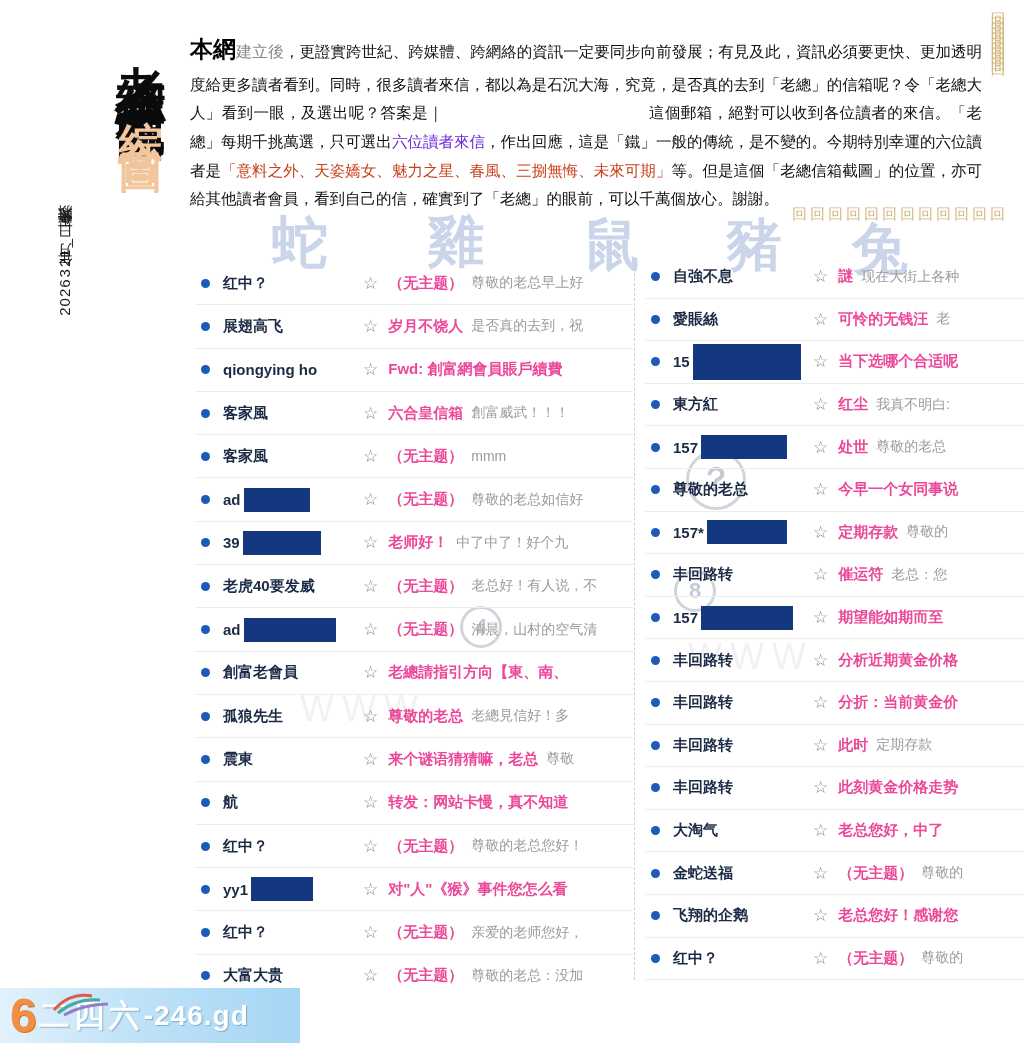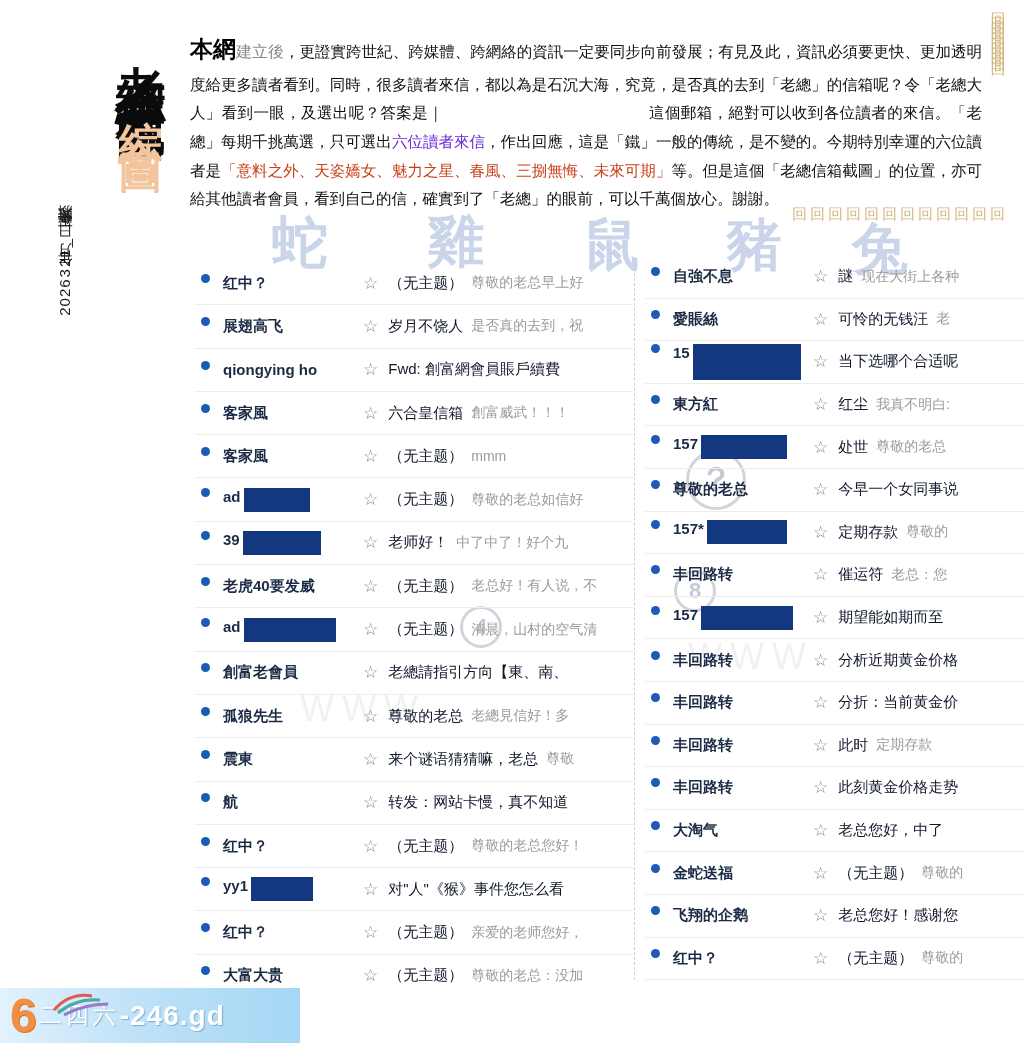--- a/index.html
+++ b/index.html
@@ -51,36 +51,36 @@
 
   
   .mailarea{position:absolute;left:190px;top:250px;width:834px;height:738px;overflow:hidden;}
   .divider{position:absolute;left:444px;top:8px;height:722px;border-left:1px dashed #d0d0d0;}
   .mcol{position:absolute;overflow:hidden;}
   #col-left{left:5px;top:12px;width:438px;}
   #col-right{left:455px;top:6px;width:380px;}
   .mrow{display:flex;align-items:center;border-bottom:1px solid #ededed;overflow:hidden;white-space:nowrap;}
   .lrow{height:42.3px;}
   .rrow{height:41.6px;}
-  .nbox{display:flex;align-items:flex-start;flex:0 0 160px;padding-left:6px;overflow:hidden;}
+  .nbox{display:flex;align-items:center;flex:0 0 160px;padding-left:6px;overflow:hidden;}
   .dot{width:9px;height:9px;border-radius:50%;background:#1d5ab8;flex:0 0 9px;margin-right:13px;}
   .mname{font-weight:bold;color:#1c2b45;font-size:15px;}
   .redact{display:inline-block;background:#14387f;height:24px;margin-left:3px;flex:0 0 auto;}
   .star{color:#8a8a8a;font-size:17px;margin:0 10px 0 2px;flex:0 0 auto;}
-  .subj{font-weight:normal;color:#0f172a;font-size:15px;}
+  .subj{font-weight:bold;color:#ec4899;font-size:15px;}
   .prev{color:#9b9b9b;font-size:14px;margin-left:8px;}
 
   
   .brand{position:absolute;left:0;top:988px;width:300px;height:55px;
          background:linear-gradient(90deg,#e2f2fc 0%,#bfe2f8 45%,#a5d6f4 100%);
          display:flex;align-items:center;}
   .brand .digit{font-size:48px;font-weight:800;color:#f08f45;line-height:1;margin:0 2px 0 10px;
                 text-shadow:1px 1px 0 #d9751f;}
   .brand .ribbons{position:absolute;left:52px;top:2px;}
-  .brand .cn{font-family:"DejaVu Serif","Liberation Serif",serif;font-weight:normal;font-size:23px;
+  .brand .cn{font-family:"DejaVu Serif","Liberation Serif",serif;font-weight:bold;font-size:31px;
              color:#fff;letter-spacing:4px;text-shadow:1px 1px 1px rgba(90,140,180,.6);}
   .brand .domain{font-weight:bold;font-size:28px;color:#fff;letter-spacing:1px;
              text-shadow:1px 1px 1px rgba(90,140,180,.6);text-align:right;}
 </style>
 </head>
 <body>
 
 <div class="page">
 
 

